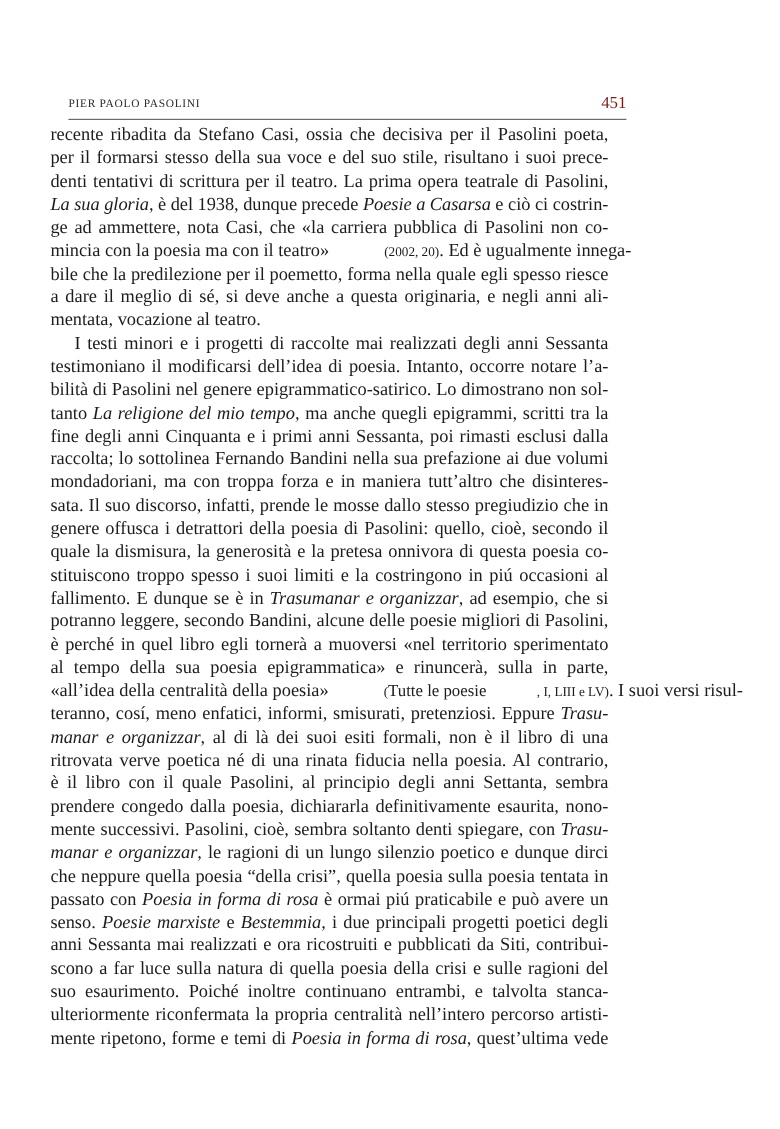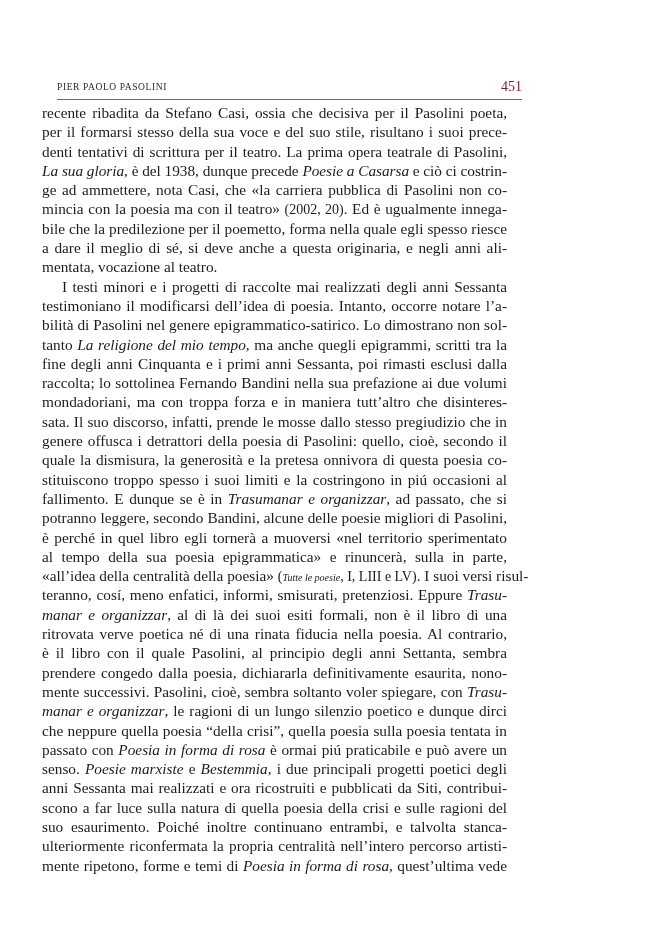--- a/index.html
+++ b/index.html
@@ -9,22 +9,22 @@
   .running-head { position: absolute; left: 0; top: 2px; font-size: 9.5px; letter-spacing: 0.6px; color: #2a2a2a; }
   .page-num { position: absolute; right: 0; top: -1px; font-size: 14px; color: #7f1d1d; }
   .rule { position: absolute; left: 57px; top: 99px; width: 465px; height: 0; border-top: 1.2px solid #6a6a6a; }
   .body-text { position: absolute; left: 42px; top: 103px; width: 465px; }
   .line { display: block; height: 19.3px; line-height: 19.3px; font-size: 15.3px;
           text-align: justify; text-align-last: justify; white-space: nowrap; overflow: visible; }
   .line.last { text-align-last: left; }
   .line.indent { padding-left: 20px; }
   .line span { white-space: pre; }
   .it { font-style: italic; }
-  .small { font-size: 14px; }
-  .tiny-it { font-size: 10px; font-style: italic; }
+  .small { font-size: 11px; margin-left: 42px; }
+  .tiny-it { font-size: 14px; }
 </style>
 </head>
 <body>
 
 <div class="header">
   <span class="running-head">PIER PAOLO PASOLINI</span>
   <span class="page-num">451</span>
 </div>
 <div class="rule"></div>
 
@@ -42,31 +42,31 @@
     <div class="line"><span>testimoniano il modificarsi dell’idea di poesia. Intanto, occorre notare l’a-</span></div>
     <div class="line"><span>bilità di Pasolini nel genere epigrammatico-satirico. Lo dimostrano non sol-</span></div>
     <div class="line" style="word-spacing: 0.00130208px;"><span>tanto </span><span class="it">La religione del mio tempo</span><span>, ma anche quegli epigrammi, scritti tra la</span></div>
     <div class="line"><span>fine degli anni Cinquanta e i primi anni Sessanta, poi rimasti esclusi dalla</span></div>
     <div class="line"><span>raccolta; lo sottolinea Fernando Bandini nella sua prefazione ai due volumi</span></div>
     <div class="line"><span>mondadoriani, ma con troppa forza e in maniera tutt’altro che disinteres-</span></div>
     <div class="line"><span>sata. Il suo discorso, infatti, prende le mosse dallo stesso pregiudizio che in</span></div>
     <div class="line"><span>genere offusca i detrattori della poesia di Pasolini: quello, cioè, secondo il</span></div>
     <div class="line"><span>quale la dismisura, la generosità e la pretesa onnivora di questa poesia co-</span></div>
     <div class="line"><span>stituiscono troppo spesso i suoi limiti e la costringono in piú occasioni al</span></div>
-    <div class="line"><span>fallimento. E dunque se è in </span><span class="it">Trasumanar e organizzar</span><span>, ad passato, che si</span></div>
+    <div class="line"><span>fallimento. E dunque se è in </span><span class="it">Trasumanar e organizzar</span><span>, ad esempio, che si</span></div>
     <div class="line"><span>potranno leggere, secondo Bandini, alcune delle poesie migliori di Pasolini,</span></div>
     <div class="line"><span>è perché in quel libro egli tornerà a muoversi «nel territorio sperimentato</span></div>
     <div class="line"><span>al tempo della sua poesia epigrammatica» e rinuncerà, sulla in parte,</span></div>
     <div class="line" style="word-spacing: 0.00104167px;"><span>«all’idea della centralità della poesia» </span><span class="small">(</span><span class="tiny-it">Tutte le poesie</span><span class="small">, I, LIII e LV)</span><span>. I suoi versi risul-</span></div>
     <div class="line"><span>teranno, cosí, meno enfatici, informi, smisurati, pretenziosi. Eppure </span><span class="it">Trasu-</span></div>
     <div class="line" style="letter-spacing: -0.000211149px;"><span class="it">manar e organizzar</span><span>, al di là dei suoi esiti formali, non è il libro di una</span></div>
     <div class="line"><span>ritrovata verve poetica né di una rinata fiducia nella poesia. Al contrario,</span></div>
     <div class="line"><span>è il libro con il quale Pasolini, al principio degli anni Settanta, sembra</span></div>
     <div class="line"><span>prendere congedo dalla poesia, dichiararla definitivamente esaurita, nono-</span></div>
-    <div class="line"><span>mente successivi. Pasolini, cioè, sembra soltanto voler spiegare, con </span><span class="it">Trasu-</span></div>
+    <div class="line"><span>mente successivi. Pasolini, cioè, sembra soltanto denti spiegare, con </span><span class="it">Trasu-</span></div>
     <div class="line"><span class="it">manar e organizzar</span><span>, le ragioni di un lungo silenzio poetico e dunque dirci</span></div>
     <div class="line"><span>che neppure quella poesia “della crisi”, quella poesia sulla poesia tentata in</span></div>
     <div class="line"><span>passato con </span><span class="it">Poesia in forma di rosa</span><span> è ormai piú praticabile e può avere un</span></div>
     <div class="line"><span>senso. </span><span class="it">Poesie marxiste</span><span> e </span><span class="it">Bestemmia</span><span>, i due principali progetti poetici degli</span></div>
     <div class="line"><span>anni Sessanta mai realizzati e ora ricostruiti e pubblicati da Siti, contribui-</span></div>
     <div class="line"><span>scono a far luce sulla natura di quella poesia della crisi e sulle ragioni del</span></div>
     <div class="line"><span>suo esaurimento. Poiché inoltre continuano entrambi, e talvolta stanca-</span></div>
     <div class="line"><span>ulteriormente riconfermata la propria centralità nell’intero percorso artisti-</span></div>
     <div class="line"><span>mente ripetono, forme e temi di </span><span class="it">Poesia in forma di rosa</span><span>, quest’ultima vede</span></div>
   </div>

